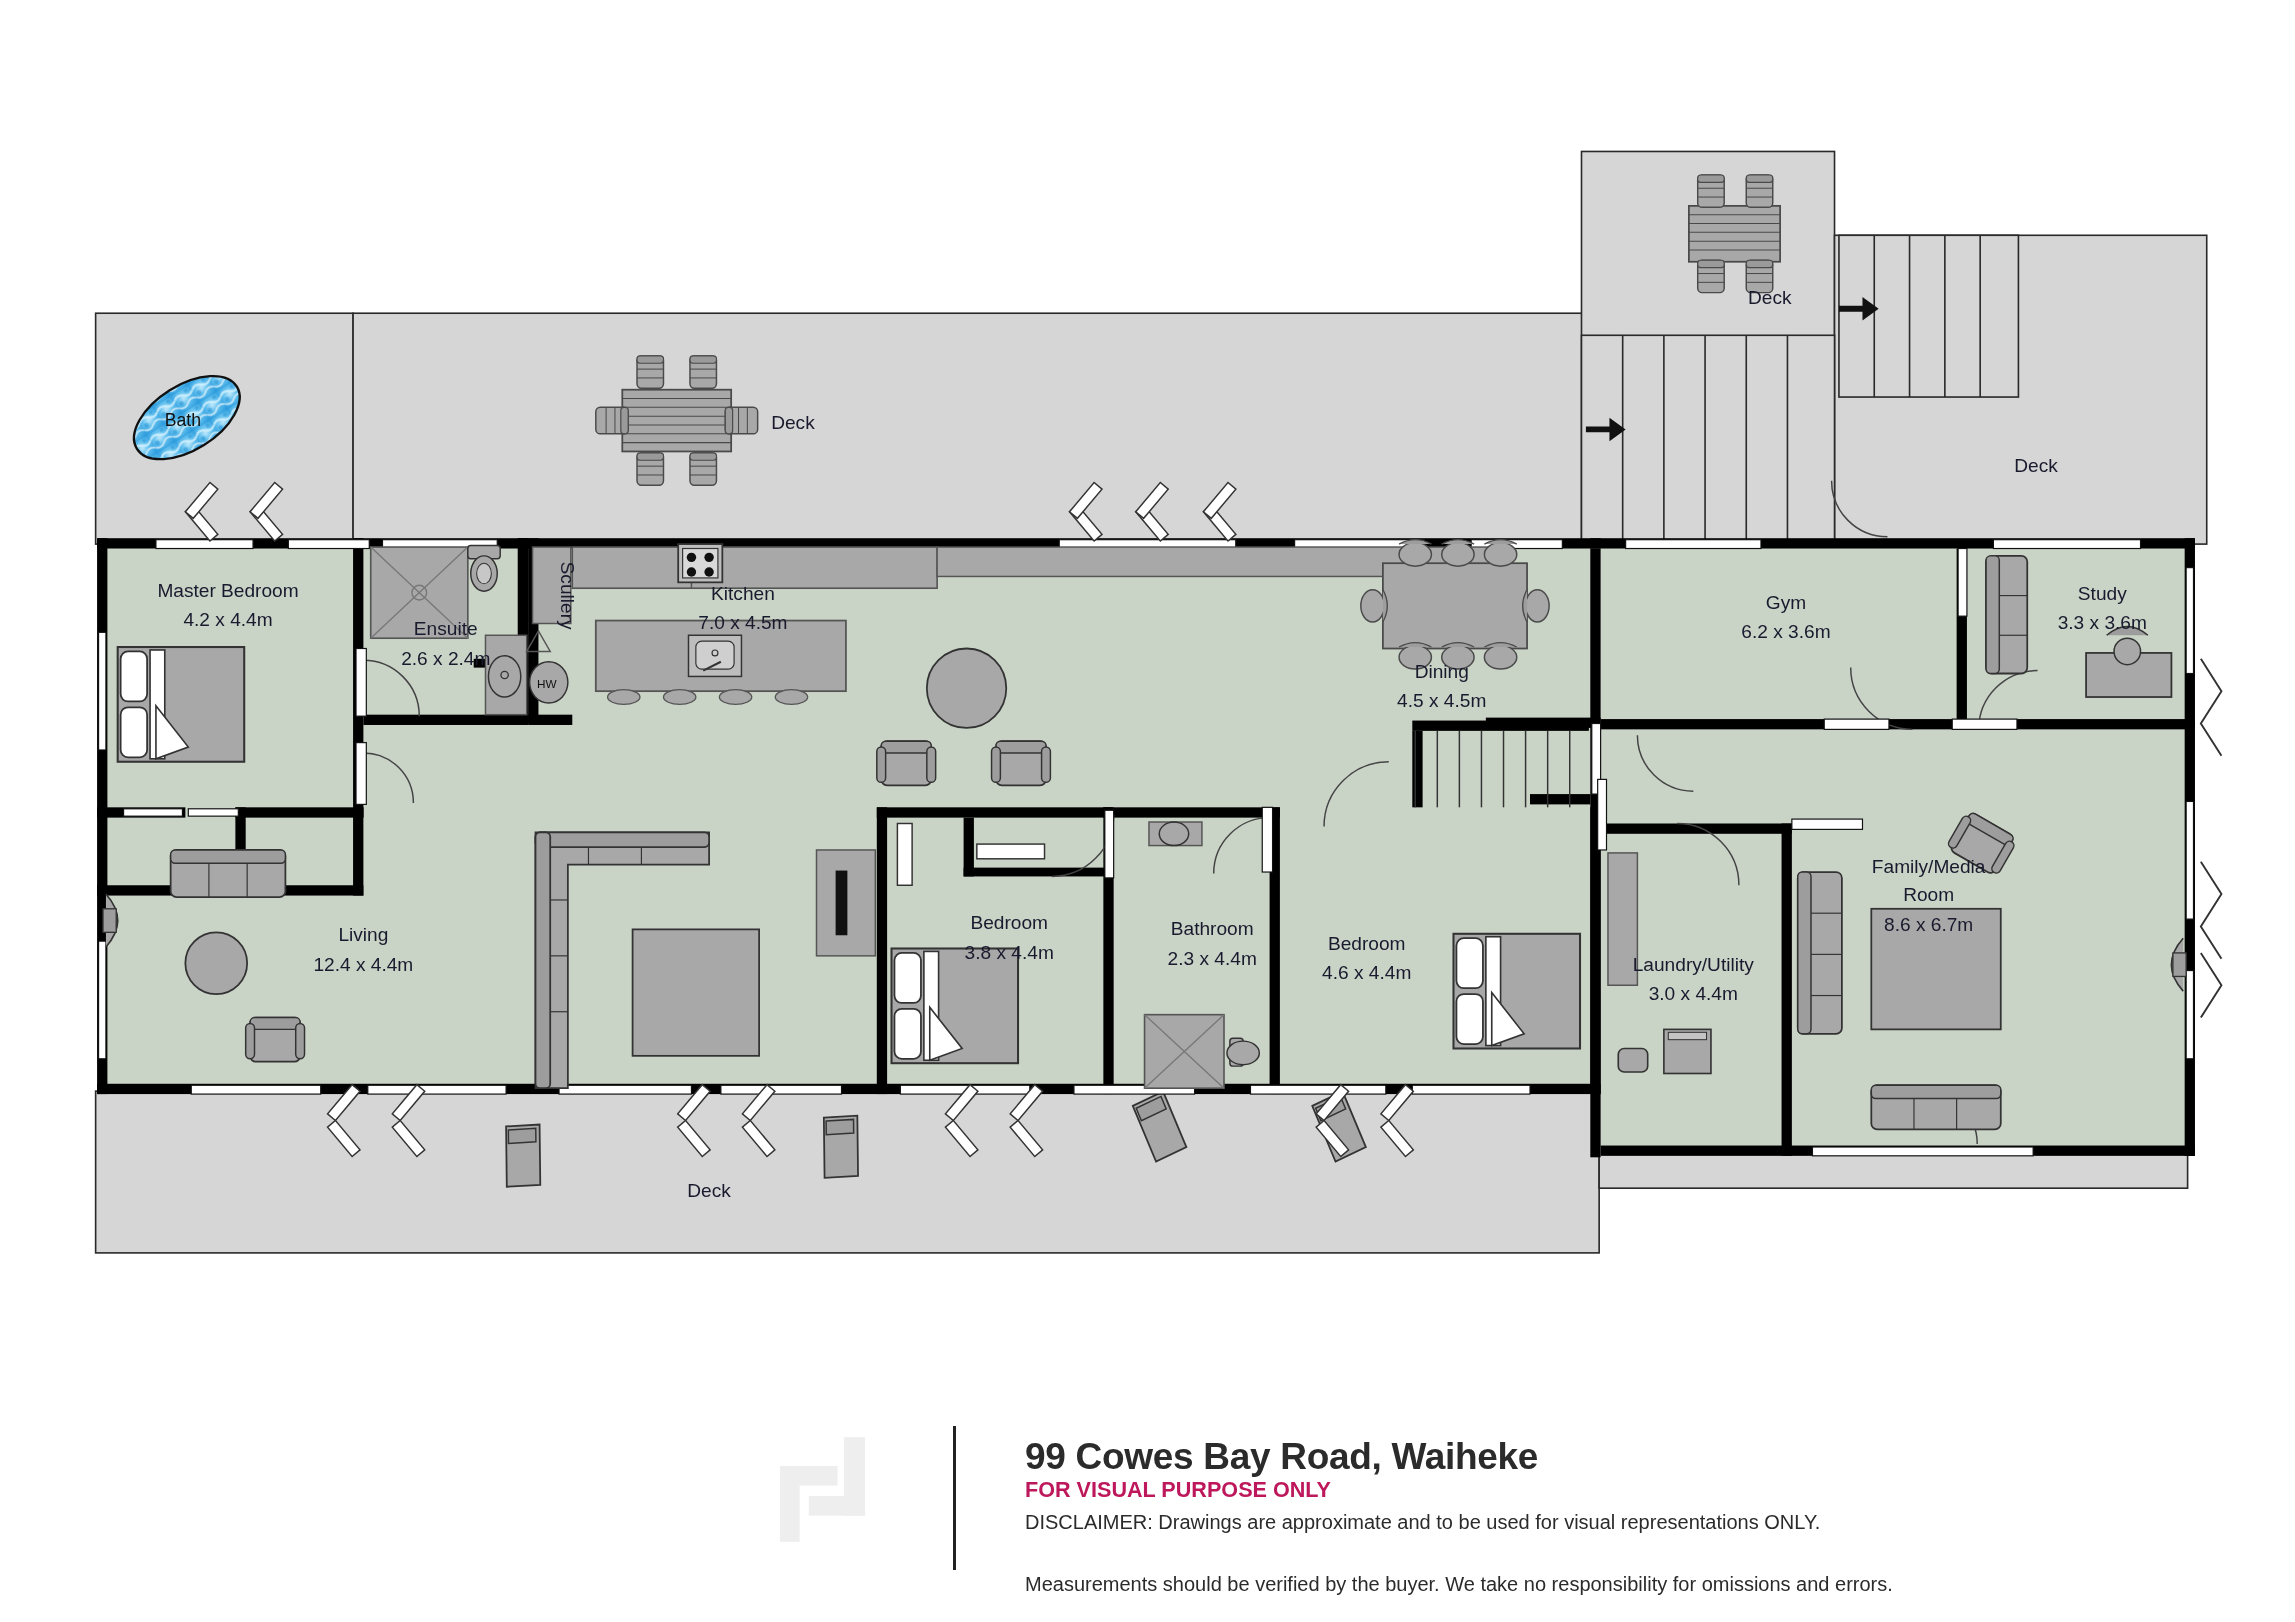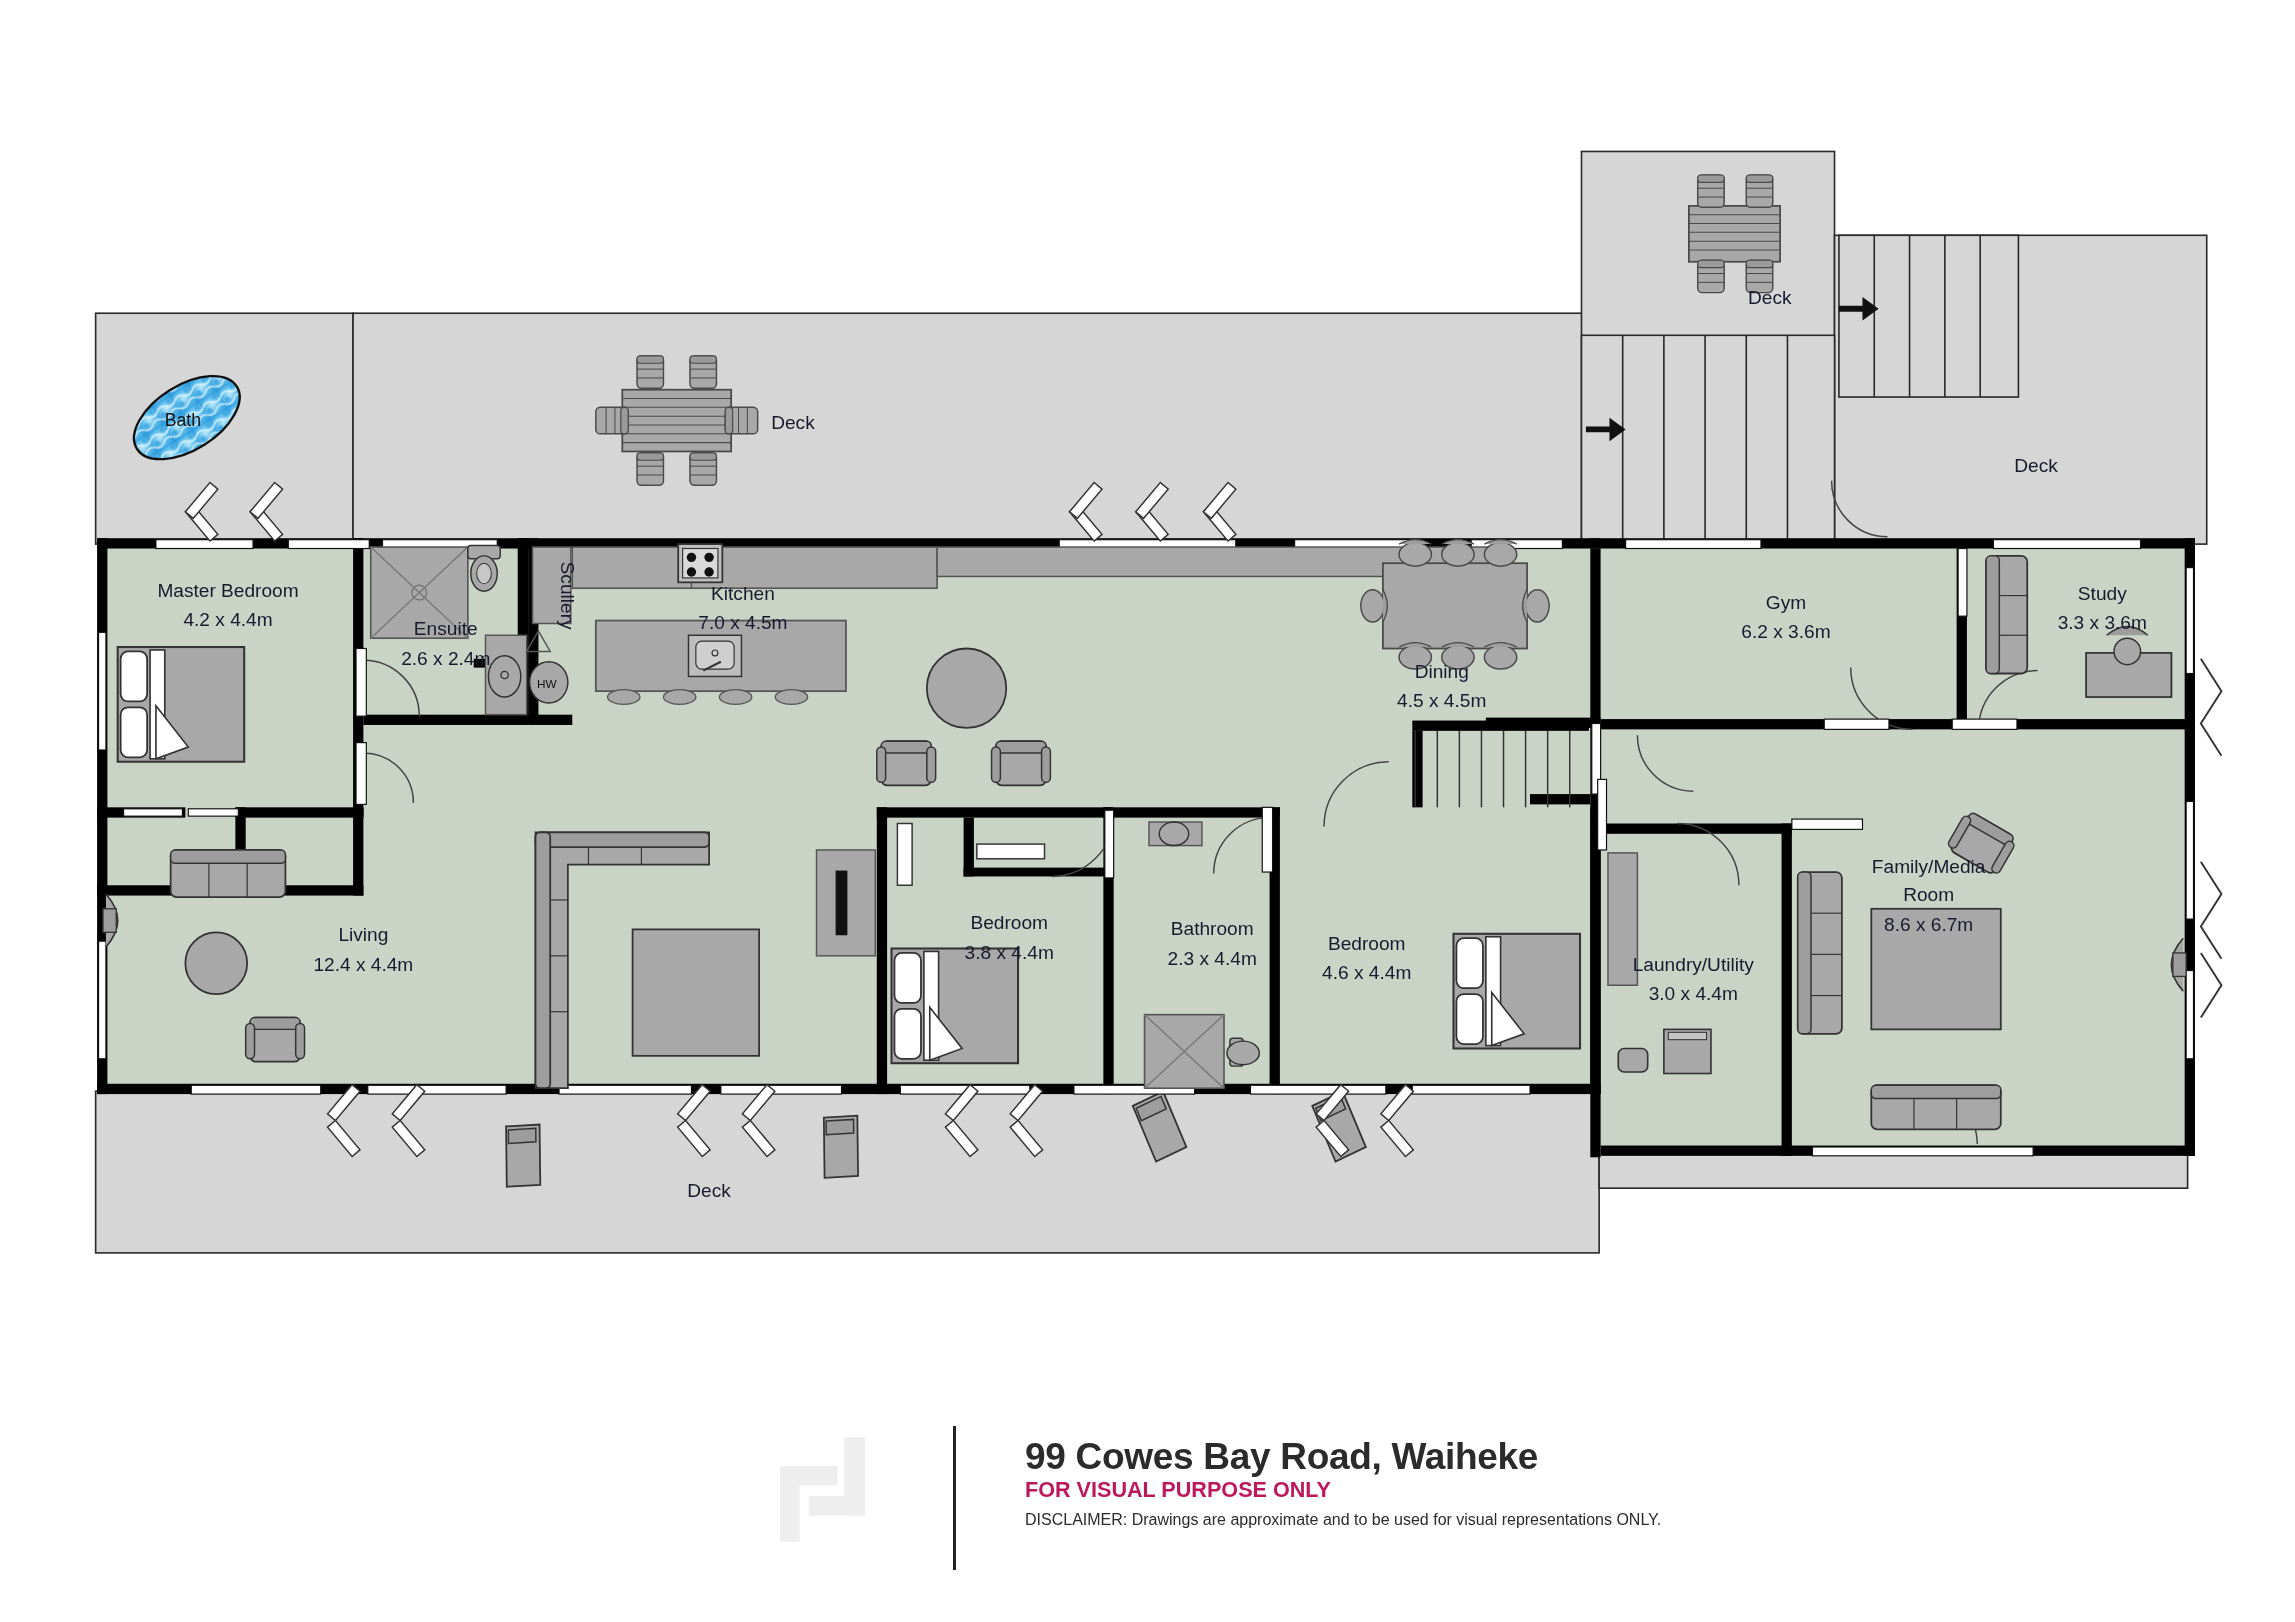--- a/index.html
+++ b/index.html
@@ -4,21 +4,21 @@
 <style>
   html,body{margin:0;padding:0;background:#ffffff;}
   body{width:2295px;height:1622px;position:relative;overflow:hidden;
        font-family:"Liberation Sans", sans-serif;}
   #plan{position:absolute;left:0;top:0;width:2295px;height:1622px;}
   .footer{position:absolute;left:0;top:0;width:2295px;height:1622px;pointer-events:none;}
   .ftitle{position:absolute;left:1025px;top:1436px;font-size:37px;font-weight:bold;
           color:#2b2b2b;letter-spacing:-0.3px;white-space:nowrap;}
   .fsub{position:absolute;left:1025px;top:1477px;font-size:21.6px;font-weight:bold;
         color:#be185d;letter-spacing:0px;white-space:nowrap;}
-  .fline{position:absolute;left:1025px;font-size:16px;color:#2b2b2b;white-space:nowrap;}
+  .fline{position:absolute;left:1025px;font-size:20px;color:#2b2b2b;white-space:nowrap;}
   .fl1{top:1511px;} .fl2{top:1542px;} .fl3{top:1573px;}
   .vrule{position:absolute;left:953px;top:1426px;width:2.6px;height:144px;background:#222;}
   .logo{position:absolute;left:780px;top:1437px;width:85px;height:105px;}
 </style>
 </head>
 <body>
 
 <svg id="plan" viewBox="0 0 1560 1103" preserveAspectRatio="none" xmlns="http://www.w3.org/2000/svg">
 
   <defs>
@@ -609,14 +609,15 @@
     <rect x="0" y="44" width="88" height="30" fill="#eeeeee"></rect>
     <rect x="98" y="0" width="32" height="120" fill="#eeeeee"></rect>
     <rect x="44" y="90" width="86" height="30" fill="#eeeeee"></rect>
   </svg>
 
   <div class="vrule"></div>
 
   <div class="ftitle">99 Cowes Bay Road, Waiheke</div>
   <div class="fsub">FOR VISUAL PURPOSE ONLY</div>
   <div class="fline fl1">DISCLAIMER:  Drawings are approximate and to be used for visual representations ONLY.</div>
+  <div class="fline fl3">Measurements should be verified by the buyer. We take no responsibility for omissions and errors.</div>
 </div>
 
 
 </body></html>

